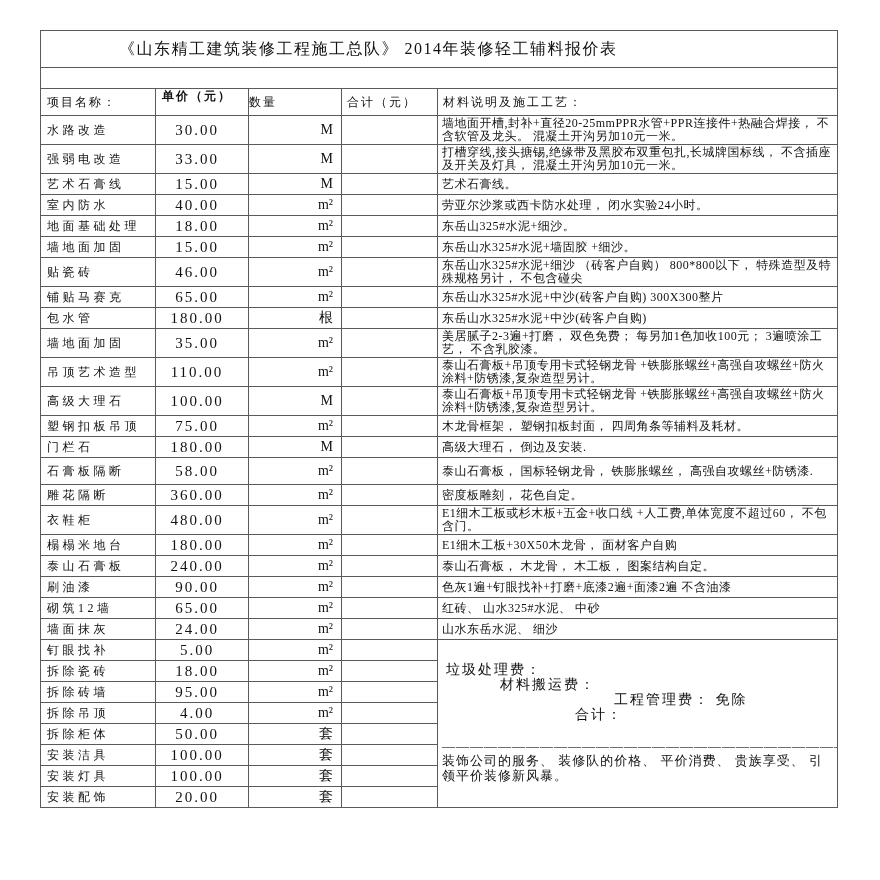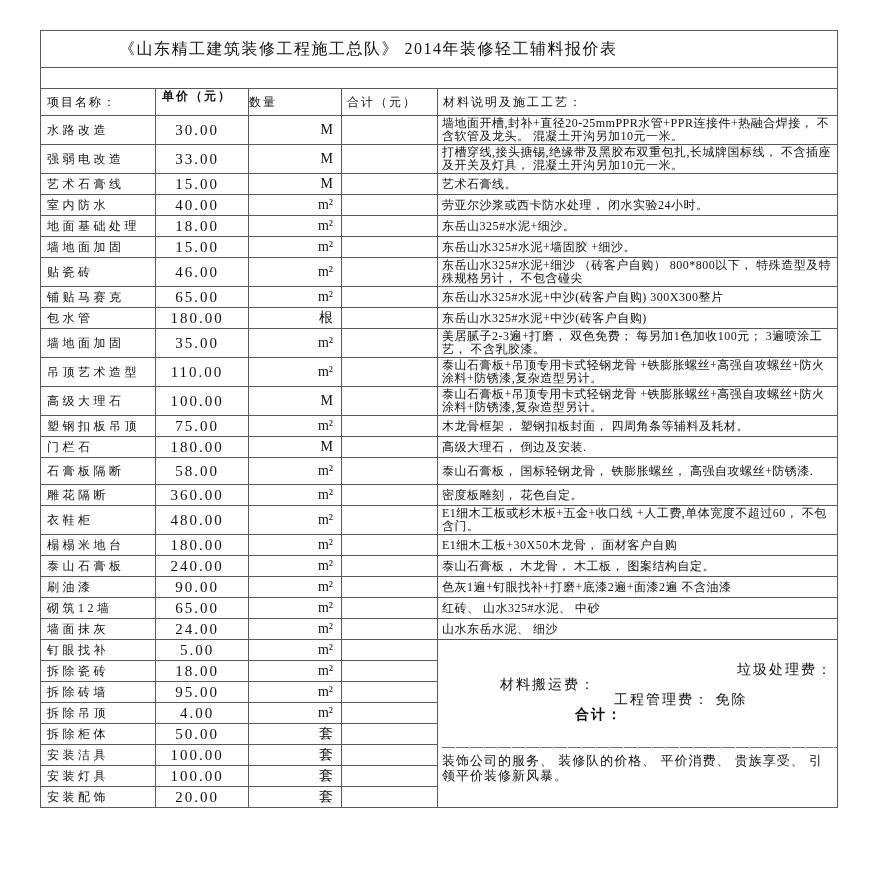--- a/index.html
+++ b/index.html
@@ -20,24 +20,24 @@
   .h-desc{padding-left:5px;letter-spacing:2px;}
   tr.item{height:21px;}
   tr.item.tall{height:27px;}
   .c-name{font-size:12px;letter-spacing:3.5px;line-height:12px;padding:1px 1px 1px 6px;}
   .c-price{font-size:15px;text-align:center;padding-right:10px;letter-spacing:2px;}
   .c-qty{font-size:14px;text-align:right;padding-right:8px;}
   .c-total{background:#fff;}
   .c-desc{font-size:12px;line-height:13px;padding:1px 4px;letter-spacing:0.5px;}
   .merged{vertical-align:top;padding:22px 4px 4px 4px;}
   .fee-line{font-size:14px;letter-spacing:2px;line-height:15px;white-space:pre;}
-  .fee-0{padding-left:4px;text-align:right;}
+  .fee-0{padding-left:4px;}
   .fee-1{padding-left:58px;}
   .fee-2{padding-left:172px;}
-  .fee-3{padding-left:133px;font-weight:bold;}
+  .fee-3{padding-left:133px;}
   .slogan{margin-top:16px;font-size:13px;line-height:15px;letter-spacing:1px;word-break:break-all;}
 </style>
 </head>
 <body>
 
 <div class="sheet">
 <table>
   <colgroup>
     <col style="width:115px">
         <col style="width:93px">

